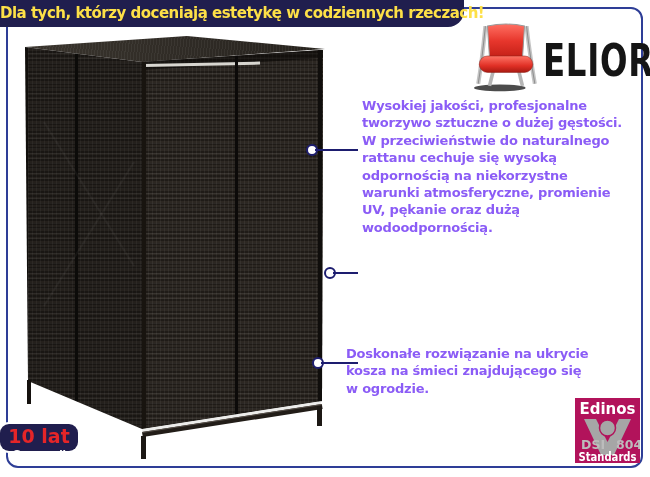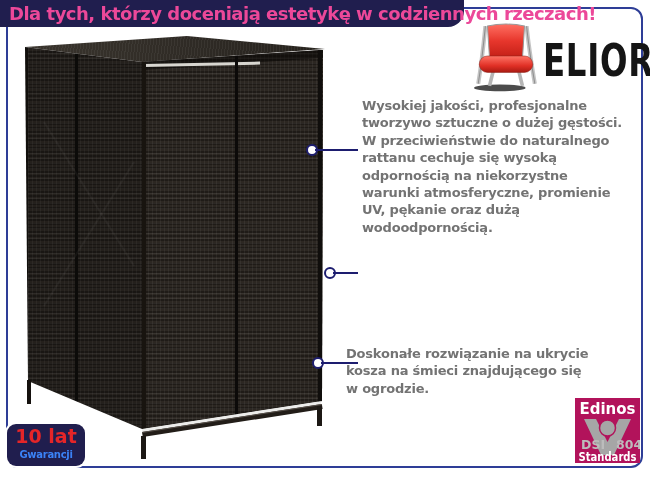--- a/index.html
+++ b/index.html
@@ -6,22 +6,22 @@
   .stage{position:relative;width:650px;height:477px;background:#ffffff;overflow:hidden;
          font-family:"DejaVu Sans",sans-serif;}
 
   
   .frame{position:absolute;left:6px;top:7px;width:637px;height:461px;box-sizing:border-box;
          border:2px solid #2e3e97;border-radius:12px;z-index:1;}
 
   
   .banner{position:absolute;left:0;top:0;width:464px;height:27px;background:#201e4e;
           border-radius:0 0 16px 0;z-index:6;}
-  .banner span{display:block;color:#ec4899;font-weight:bold;font-size:18px;line-height:27px;
-          padding-left:9px;letter-spacing:-0.5px;white-space:nowrap;}
+  .banner span{display:block;color:#fde047;font-weight:bold;font-size:15px;line-height:27px;
+          letter-spacing:-0.5px;white-space:nowrap;}
 
   
   .product{position:absolute;left:24px;top:33px;width:306px;height:432px;z-index:2;}
   .face{position:absolute;left:0;top:0;width:306px;height:432px;}
   .rattan{background-color:#272320;
     background-image:
       repeating-linear-gradient(90deg, rgba(255,255,255,0.05) 0 1px, transparent 1px 4px),
       repeating-linear-gradient(180deg, rgba(255,255,255,0.06) 0 1px, transparent 1px 5px),
       repeating-linear-gradient(180deg, #2c2722 0 2px, #1f1b17 2px 4px);}
   .face-top{clip-path:polygon(1px 14px,163px 3px,301px 16px,118px 29px);
@@ -48,34 +48,34 @@
       transform:rotate(-8.84deg);transform-origin:left top;}
   .leg{background:#1c1814;}
   .leg1{left:117px;top:403px;width:5px;height:23px;}
   .leg2{left:293px;top:373px;width:5px;height:20px;}
   .leg3{left:3px;top:347px;width:4px;height:24px;background:#15110e;}
 
   
   .dot{position:absolute;width:12px;height:12px;box-sizing:border-box;border:2.5px solid #1d1d6f;
        border-radius:50%;background:#ffffff;z-index:4;}
   .cline{position:absolute;height:2px;background:#1d1d6f;z-index:4;}
-  .callout-text{position:absolute;color:#737373;font-weight:bold;font-size:13px;line-height:17.4px;
+  .callout-text{position:absolute;color:#8b5cf6;font-weight:bold;font-size:13px;line-height:17.4px;
        white-space:pre;letter-spacing:-0.2px;z-index:3;}
 
   
   .brand{position:absolute;left:543px;top:38px;z-index:5;}
   .brand-name{font-size:45px;font-weight:bold;color:#151515;line-height:1;letter-spacing:1px;
        transform:scaleX(0.72);transform-origin:left top;display:block;}
   .chair{position:absolute;left:472px;top:22px;z-index:5;}
 
   
-  .warranty{position:absolute;left:7px;top:424px;width:78px;height:42px;background:#201e4e;
+  .warranty{position:absolute;left:0;top:424px;width:78px;height:27px;background:#201e4e;
        border-radius:9px;z-index:5;box-shadow:0 0 0 2px #ffffff;text-align:center;}
   .warranty .years{color:#e52528;font-size:19px;font-weight:bold;line-height:21px;margin-top:2px;}
-  .warranty .lbl{color:#3b82f6;font-size:10px;font-weight:bold;line-height:16px;letter-spacing:-0.3px;}
+  .warranty .lbl{color:#ffffff;font-size:10px;font-weight:bold;line-height:16px;letter-spacing:-0.3px;text-decoration:underline;}
 
   
   .edinos{position:absolute;left:575px;top:398px;width:65px;height:65px;z-index:5;}
 </style>
 </head>
 <body>
 
 <div class="stage">
 
   <div class="frame"></div>

